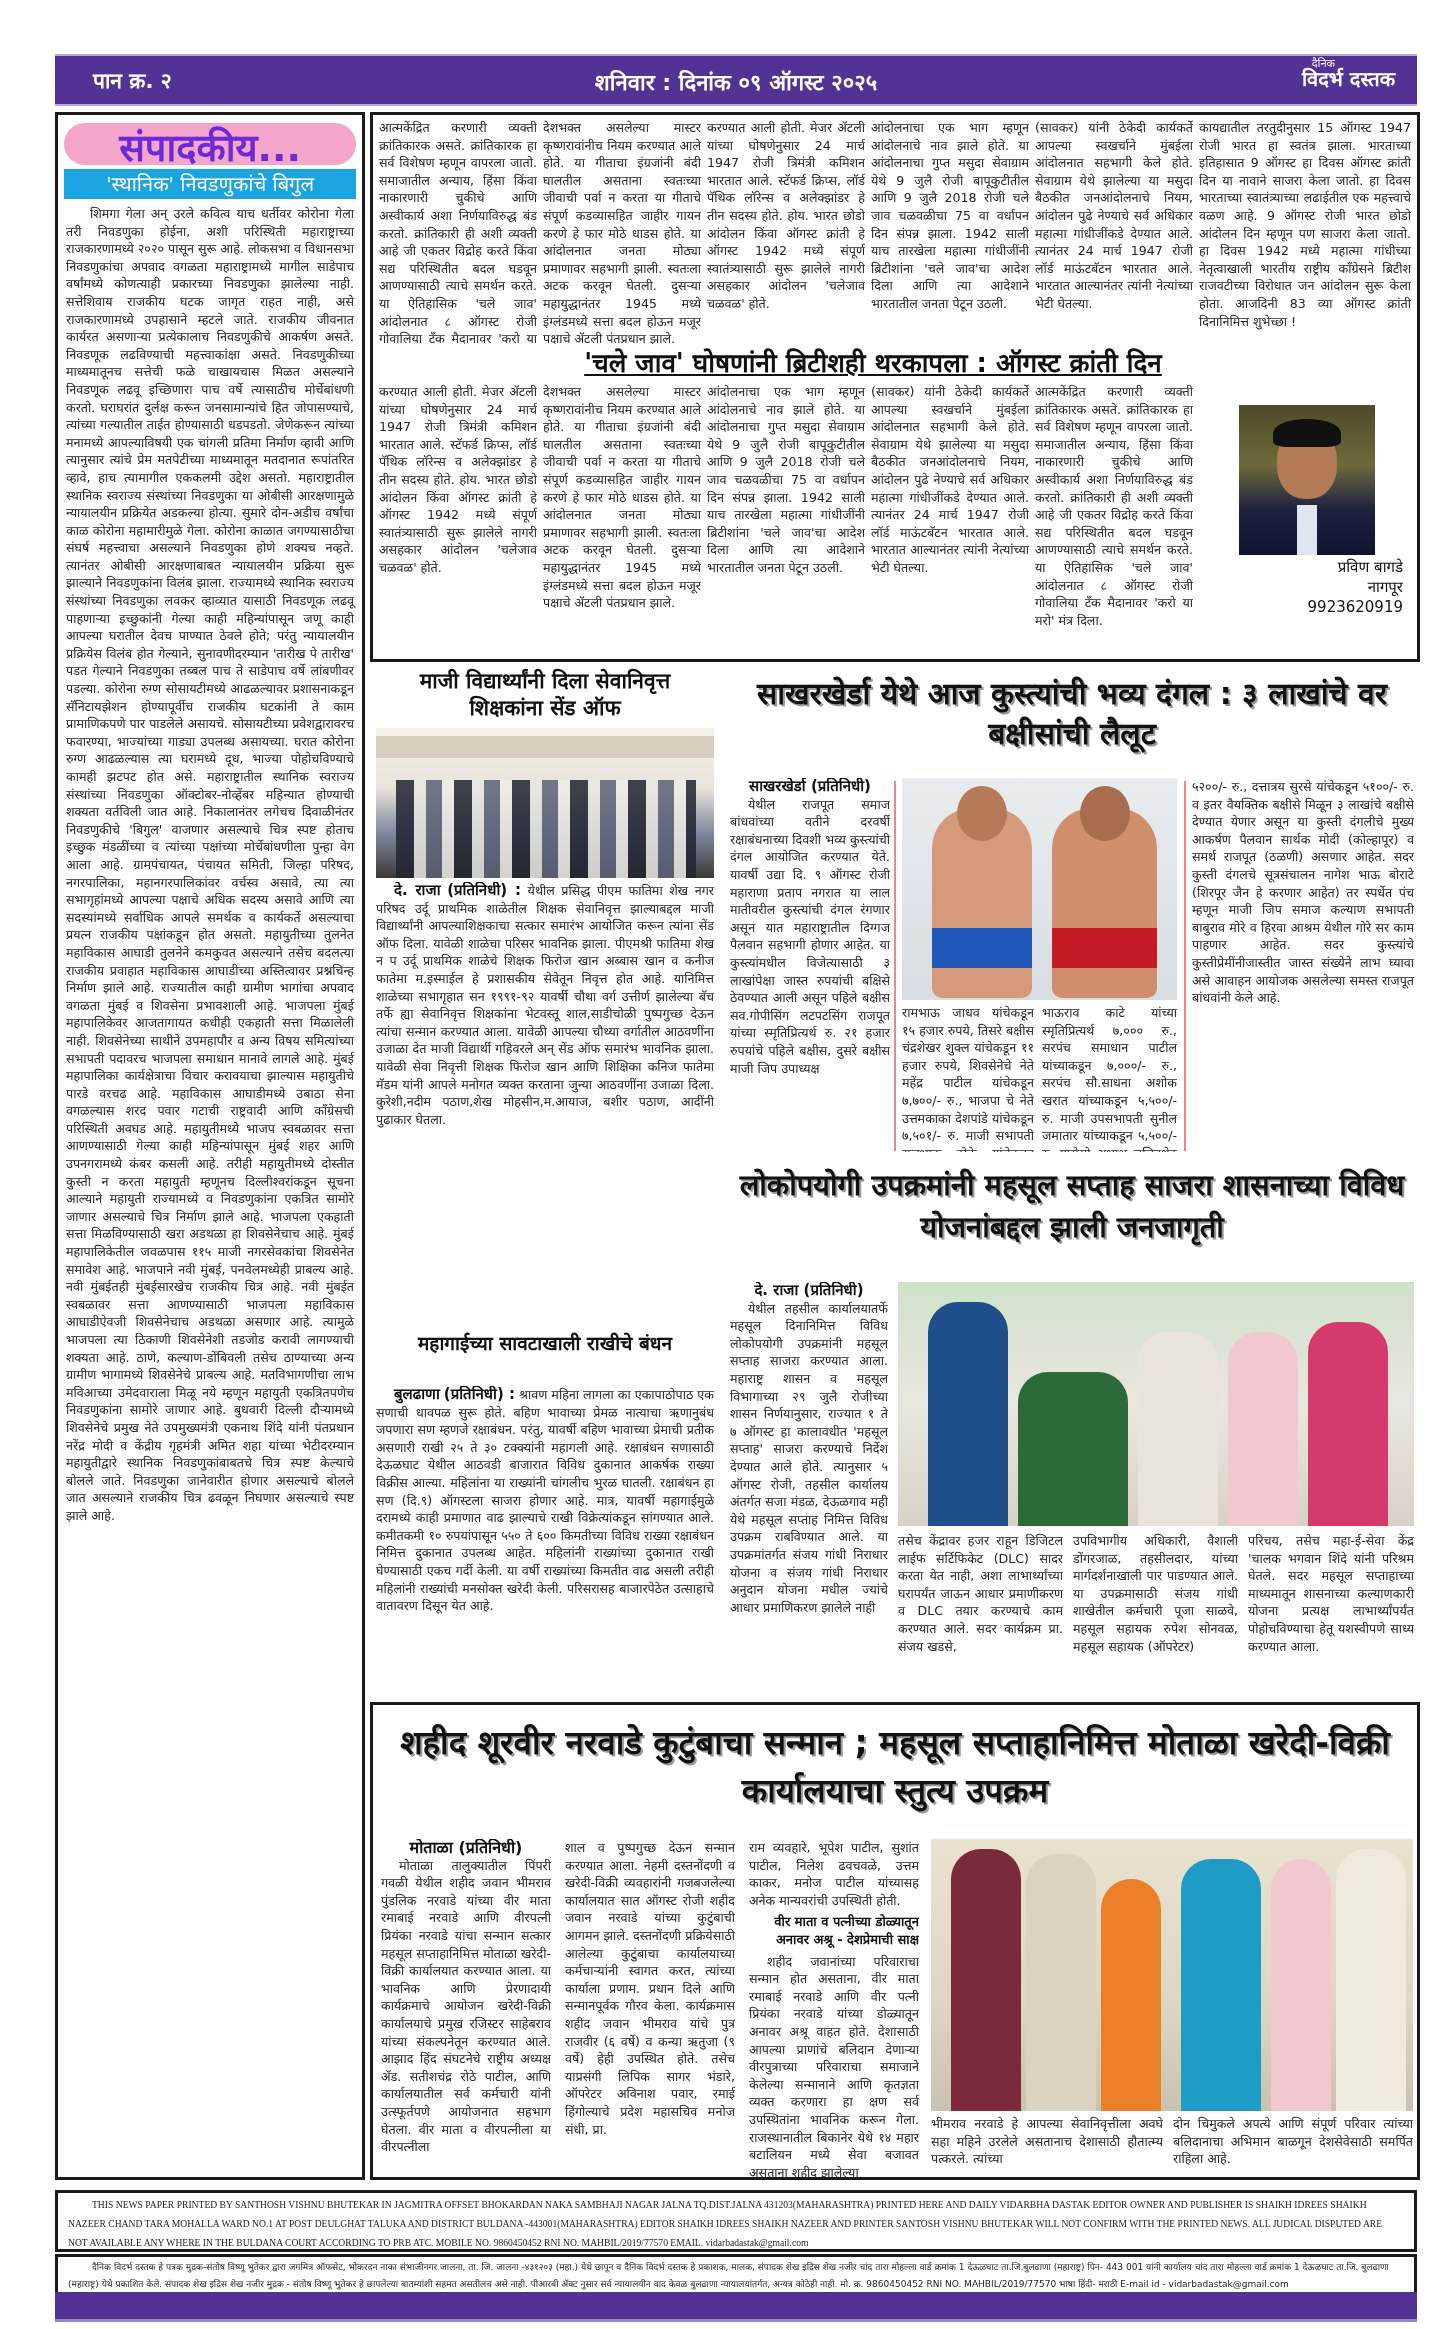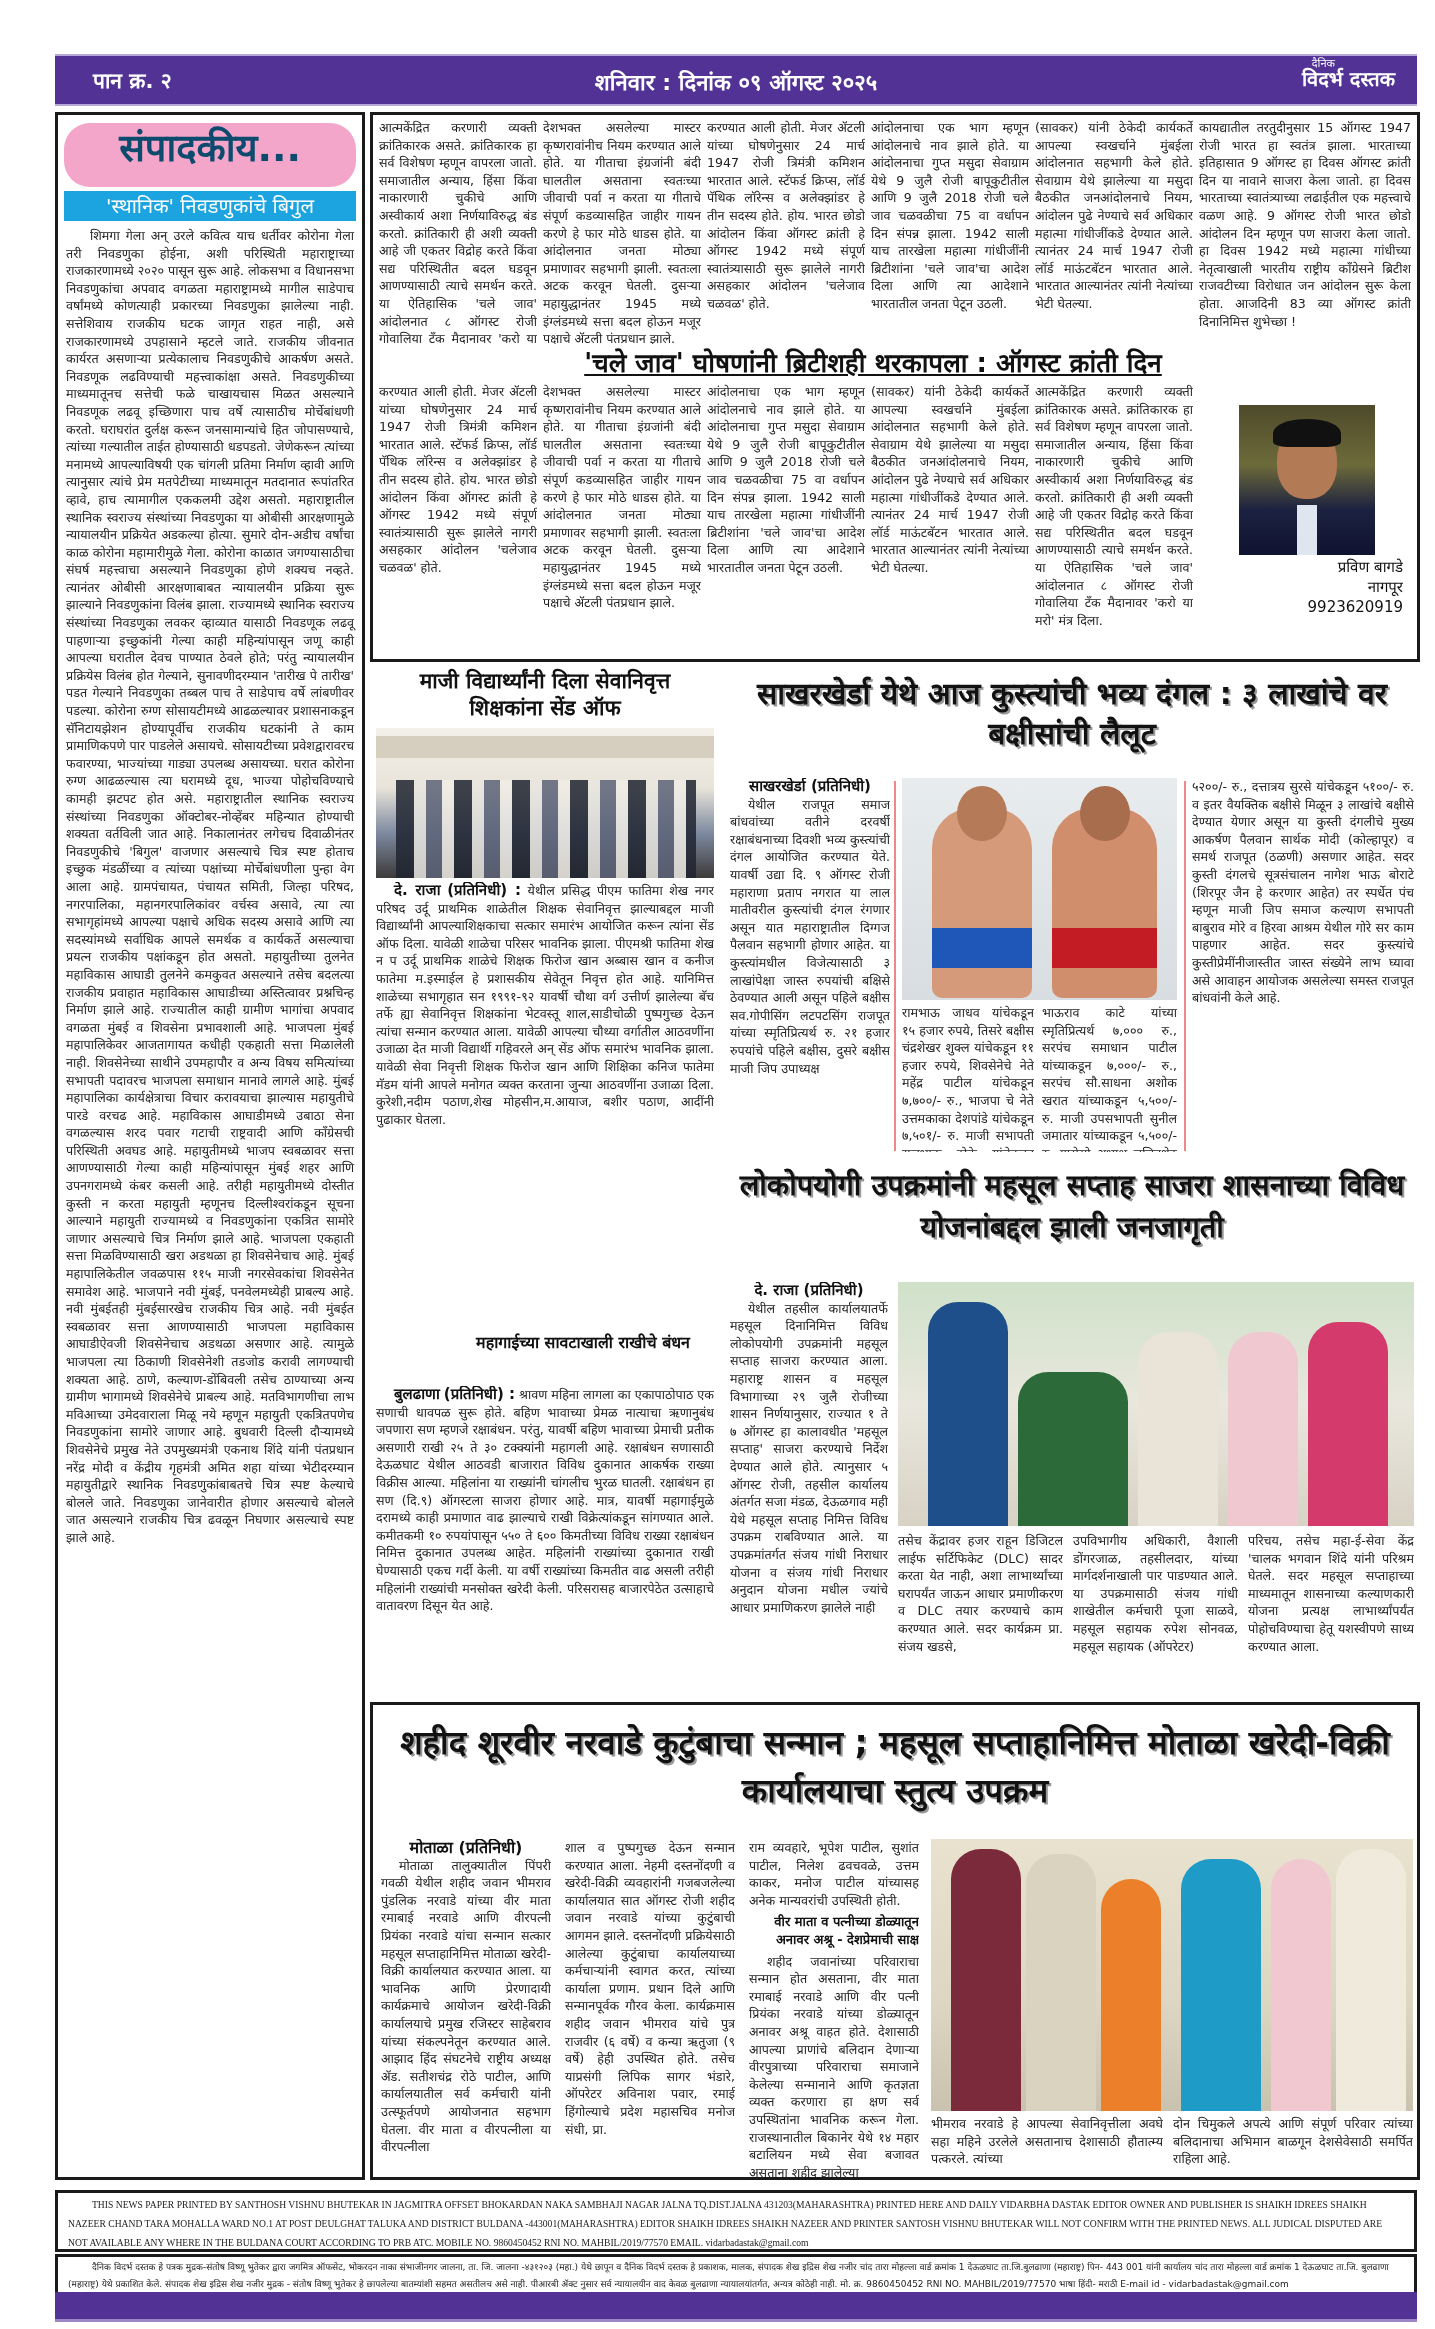--- a/index.html
+++ b/index.html
@@ -7,21 +7,21 @@
   body{font-family:"DejaVu Sans","Liberation Sans",sans-serif;color:#111;position:relative;}
   .abs{position:absolute;}
   .topbar{left:55px;top:54px;width:1362px;height:52px;background:#523294;border-top:2px solid #b8a8d8;border-bottom:2px solid #b8a8d8;color:#fff;}
   .topbar .pg{position:absolute;left:38px;top:10px;font-size:21px;font-weight:bold;}
   .topbar .dt{position:absolute;left:0;right:0;top:10px;text-align:center;font-size:22px;font-weight:bold;}
   .topbar .brand{position:absolute;right:22px;top:2px;text-align:right;line-height:1;}
   .topbar .brand .sm{font-size:11px;display:block;margin-right:60px;}
   .topbar .brand .big{font-size:20px;font-weight:bold;}
   .box{border:3px solid #1a1a1a;background:#fff;}
   .edit{left:55px;top:112px;width:310px;height:2068px;}
-  .edit-title{margin:8px 6px 0 6px;height:64px;background:#f3a6c9;border-radius:26px;text-align:center;font-size:38px;font-weight:bold;line-height:50px;color:#0c4a6e;}
+  .edit-title{margin:8px 6px 0 6px;height:42px;background:#f3a6c9;border-radius:26px;text-align:center;font-size:38px;font-weight:bold;line-height:50px;color:#6d28d9;}
   .edit-sub{margin:4px 6px 0 6px;height:30px;background:#1ba4e0;text-align:center;font-size:20px;color:#fff;line-height:30px;}
   .body-text{font-size:12.6px;line-height:17.6px;text-align:justify;color:#222;}
   .edit .body-text{padding:6px 8px 0 8px;height:1970px;overflow:hidden;}
   .col{position:absolute;overflow:hidden;}
   .art1{left:370px;top:112px;width:1050px;height:550px;}
   .hl{font-weight:bold;color:#111;text-align:center;line-height:1.15;font-family:"DejaVu Sans",sans-serif;}
   .photo{position:absolute;overflow:hidden;}
   .sepv{position:absolute;width:2px;background:#e88;}
   .dateline{font-weight:bold;font-size:15px;color:#111;}
   .foot1{left:55px;top:2190px;width:1362px;height:62px;font-family:"Liberation Serif",serif;font-size:9.6px;line-height:19px;padding:2px 10px;color:#222;}
@@ -79,21 +79,21 @@
     <div style="position:absolute;left:20px;top:52px;width:300px;height:98px;background:repeating-linear-gradient(90deg,#1f2430 0 18px,#e8e6e0 18px 30px,#5c6378 30px 46px,#f0ede6 46px 58px);opacity:.85;"></div>
   </div>
   <div class="body-text" style="position:absolute;left:6px;top:216px;width:338px;height:400px;overflow:hidden;text-indent:18px;">
     <span class="dateline">दे. राजा</span>
     <span class="dateline">(प्रतिनिधी) :</span>
     <span>येथील प्रसिद्ध पीएम फातिमा शेख नगर परिषद उर्दू प्राथमिक शाळेतील शिक्षक सेवानिवृत्त झाल्याबद्दल माजी विद्यार्थ्यांनी आपल्याशिक्षकाचा सत्कार समारंभ आयोजित करून त्यांना सेंड ऑफ दिला. यावेळी शाळेचा परिसर भावनिक झाला. पीएमश्री फातिमा शेख न प उर्दू प्राथमिक शाळेचे शिक्षक फिरोज खान अब्बास खान व कनीज फातेमा म.इस्माईल हे प्रशासकीय सेवेतून निवृत्त होत आहे. यानिमित्त शाळेच्या सभागृहात सन १९९१-९२ यावर्षी चौथा वर्ग उत्तीर्ण झालेल्या बॅच तर्फे ह्या सेवानिवृत्त शिक्षकांना भेटवस्तू शाल,साडीचोळी पुष्पगुच्छ देऊन त्यांचा सन्मान करण्यात आला. यावेळी आपल्या चौथ्या वर्गातील आठवणींना उजाळा देत माजी विद्यार्थी गहिवरले अन् सेंड ऑफ समारंभ भावनिक झाला. यावेळी सेवा निवृत्ती शिक्षक फिरोज खान आणि शिक्षिका कनिज फातेमा मॅडम यांनी आपले मनोगत व्यक्त करताना जुन्या आठवणींना उजाळा दिला. कुरेशी,नदीम पठाण,शेख मोहसीन,म.आयाज, बशीर पठाण, आदींनी पुढाकार घेतला.</span>
   </div>
 </div>
 
 <div class="abs" style="left:370px;top:1330px;width:350px;height:360px;">
-  <div class="hl" style="font-size:16px;line-height:26px;padding:0 30px;text-align:right;">महागाईच्या सावटाखाली राखीचे बंधन</div>
+  <div class="hl" style="font-size:19px;line-height:26px;padding:0 30px;">महागाईच्या सावटाखाली राखीचे बंधन</div>
   <div class="body-text" style="position:absolute;left:6px;top:56px;width:338px;height:300px;overflow:hidden;text-indent:18px;">
     <span class="dateline">बुलढाणा</span>
     <span class="dateline">(प्रतिनिधी) :</span>
     <span>श्रावण महिना लागला का एकापाठोपाठ एक सणाची धावपळ सुरू होते. बहिण भावाच्या प्रेमळ नात्याचा ऋणानुबंध जपणारा सण म्हणजे रक्षाबंधन. परंतु, यावर्षी बहिण भावाच्या प्रेमाची प्रतीक असणारी राखी २५ ते ३० टक्क्यांनी महागली आहे. रक्षाबंधन सणासाठी देऊळघाट येथील आठवडी बाजारात विविध दुकानात आकर्षक राख्या विक्रीस आल्या. महिलांना या राख्यांनी चांगलीच भुरळ घातली. रक्षाबंधन हा सण (दि.९) ऑगस्टला साजरा होणार आहे. मात्र, यावर्षी महागाईमुळे दरामध्ये काही प्रमाणात वाढ झाल्याचे राखी विक्रेत्यांकडून सांगण्यात आले. कमीतकमी १० रुपयांपासून ५५० ते ६०० किमतीच्या विविध राख्या रक्षाबंधन निमित्त दुकानात उपलब्ध आहेत. महिलांनी राख्यांच्या दुकानात राखी घेण्यासाठी एकच गर्दी केली. या वर्षी राख्यांच्या किमतीत वाढ असली तरीही महिलांनी राख्यांची मनसोक्त खरेदी केली. परिसरासह बाजारपेठेत उत्साहाचे वातावरण दिसून येत आहे.</span>
   </div>
 </div>
 
 <div class="abs" style="left:722px;top:666px;width:700px;height:490px;">
   <div class="hl" style="font-size:30px;line-height:40px;padding:8px 20px;text-shadow:2px 2px 0 #999;">साखरखेर्डा येथे आज कुस्त्यांची भव्य दंगल : ३ लाखांचे वर बक्षीसांची लैलूट</div>
   <div class="body-text" style="position:absolute;left:8px;top:112px;width:160px;height:370px;overflow:hidden;">

